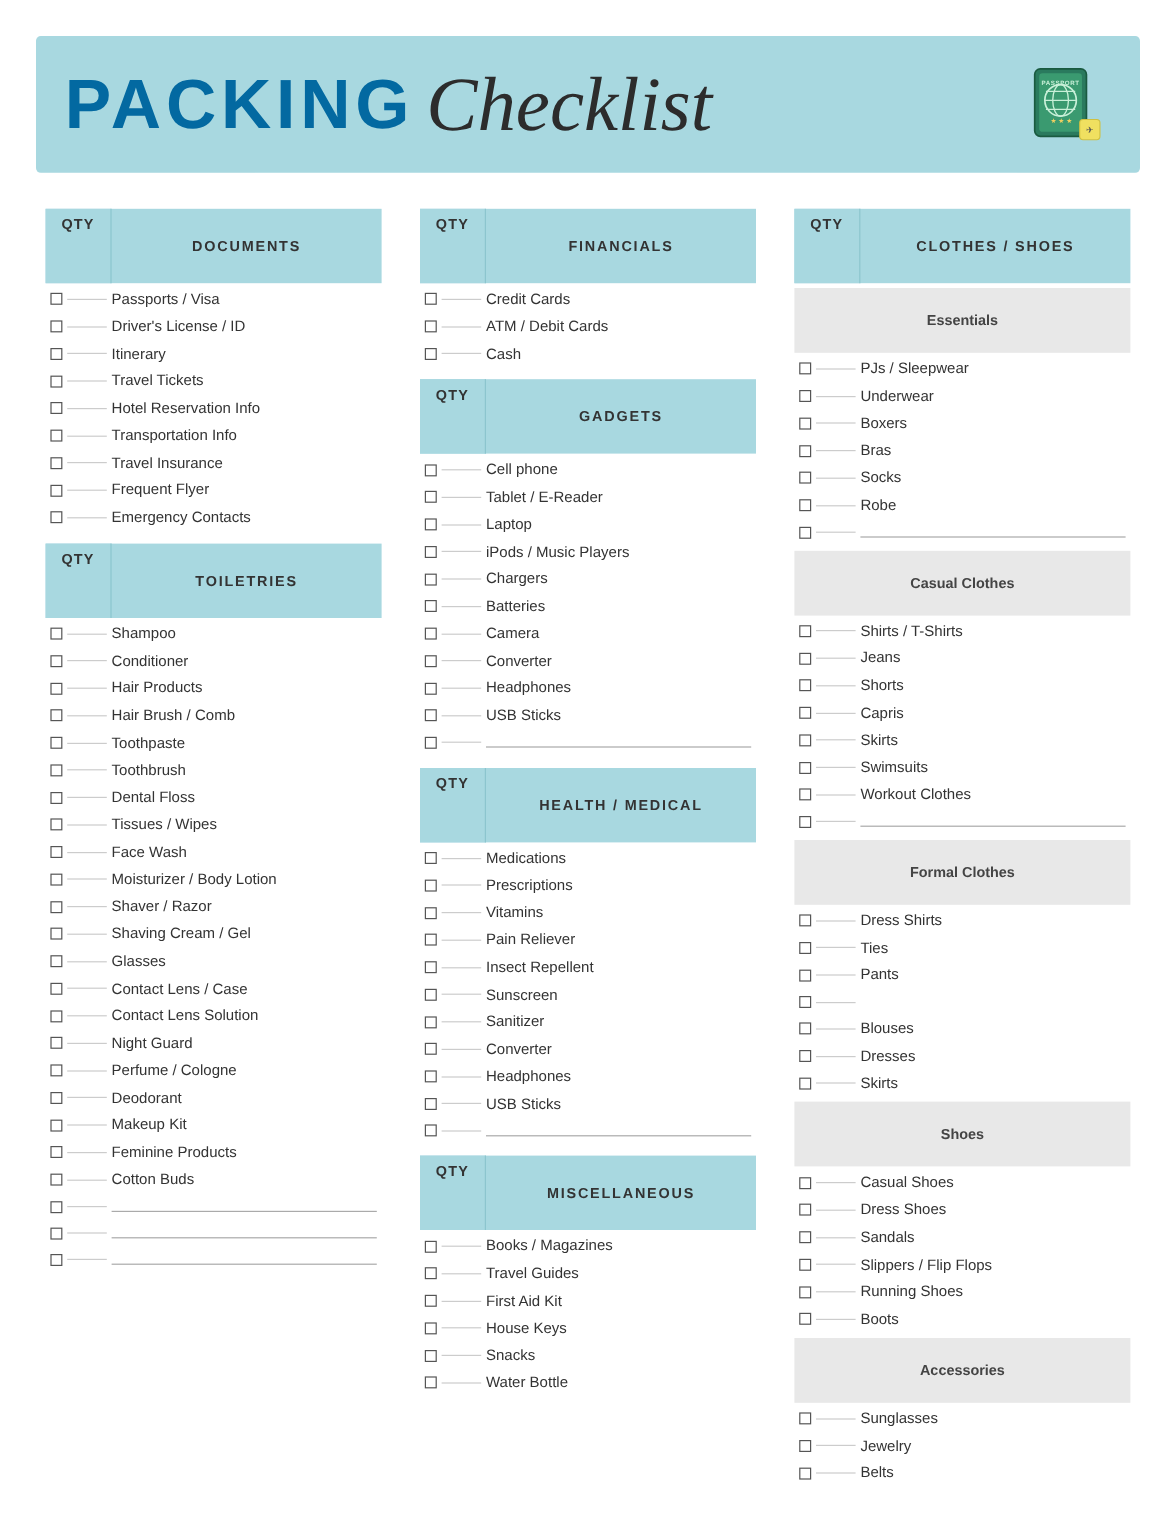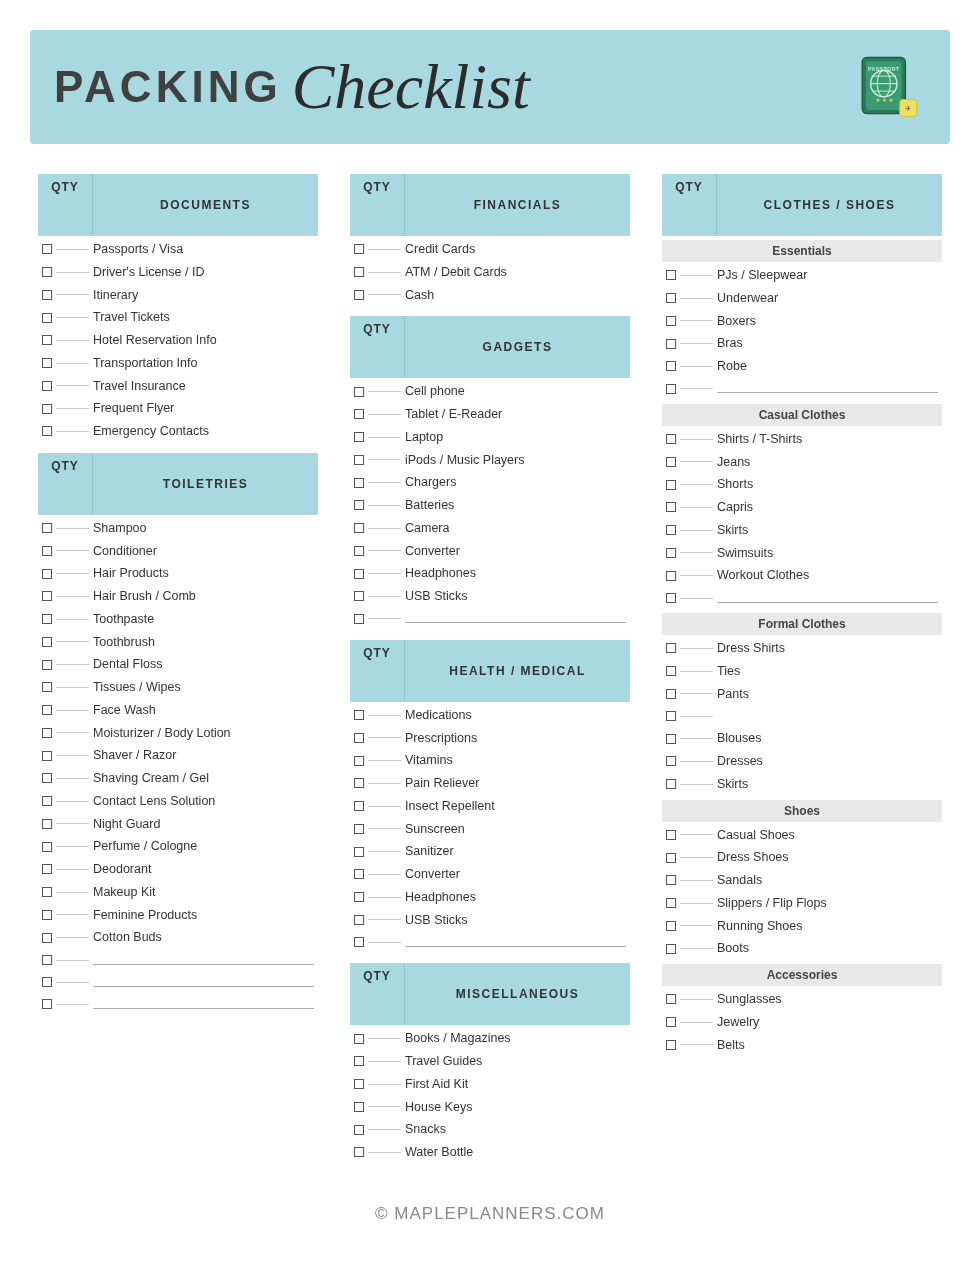--- a/index.html
+++ b/index.html
@@ -21,25 +21,25 @@
       align-items: center;
       justify-content: space-between;
       border-radius: 4px;
     }
     .header-title {
       display: flex;
       align-items: center;
       gap: 0;
     }
     .title-packing {
-      font-size: 44px;
+      font-size: 58px;
       font-weight: 900;
       letter-spacing: 4px;
       text-transform: uppercase;
-      color: #404040;
+      color: #0369a1;
       font-family: 'Arial Black', 'Arial', sans-serif;
     }
     .title-checklist {
       font-size: 64px;
       color: #2c2c2c;
       font-family: 'Georgia', cursive;
       font-style: italic;
       font-weight: normal;
       margin-left: 10px;
     }
@@ -81,21 +81,21 @@
       font-weight: bold;
       font-size: 12px;
       letter-spacing: 1.5px;
       color: #333;
     }
 
     
     .subsection-header {
       background: #e8e8e8;
       text-align: center;
-      padding: 4px;
+      padding: 20px;
       font-weight: bold;
       font-size: 12px;
       margin: 4px 0 2px 0;
       color: #444;
     }
 
     
     .checklist-item {
       display: grid;
       grid-template-columns: 55px 1fr;
@@ -341,20 +341,34 @@
           <span class="checkbox"></span>
           <span class="item-line"></span>
         </div>
         <div class="item-label">Shaving Cream / Gel</div>
       </div>
       <div class="checklist-item">
         <div class="item-checkbox-area">
           <span class="checkbox"></span>
           <span class="item-line"></span>
         </div>
+        <div class="item-label">Glasses</div>
+      </div>
+      <div class="checklist-item">
+        <div class="item-checkbox-area">
+          <span class="checkbox"></span>
+          <span class="item-line"></span>
+        </div>
+        <div class="item-label">Contact Lens / Case</div>
+      </div>
+      <div class="checklist-item">
+        <div class="item-checkbox-area">
+          <span class="checkbox"></span>
+          <span class="item-line"></span>
+        </div>
         <div class="item-label">Contact Lens Solution</div>
       </div>
       <div class="checklist-item">
         <div class="item-checkbox-area">
           <span class="checkbox"></span>
           <span class="item-line"></span>
         </div>
         <div class="item-label">Night Guard</div>
       </div>
       <div class="checklist-item">
@@ -681,20 +695,27 @@
           <span class="checkbox"></span>
           <span class="item-line"></span>
         </div>
         <div class="item-label">Bras</div>
       </div>
       <div class="checklist-item">
         <div class="item-checkbox-area">
           <span class="checkbox"></span>
           <span class="item-line"></span>
         </div>
+        <div class="item-label">Socks</div>
+      </div>
+      <div class="checklist-item">
+        <div class="item-checkbox-area">
+          <span class="checkbox"></span>
+          <span class="item-line"></span>
+        </div>
         <div class="item-label">Robe</div>
       </div>
       <div class="blank-item">
         <div class="item-checkbox-area">
           <span class="checkbox"></span>
           <span class="item-line"></span>
         </div>
         <div class="blank-line"></div>
       </div>
       <div class="subsection-header">Casual Clothes</div>

